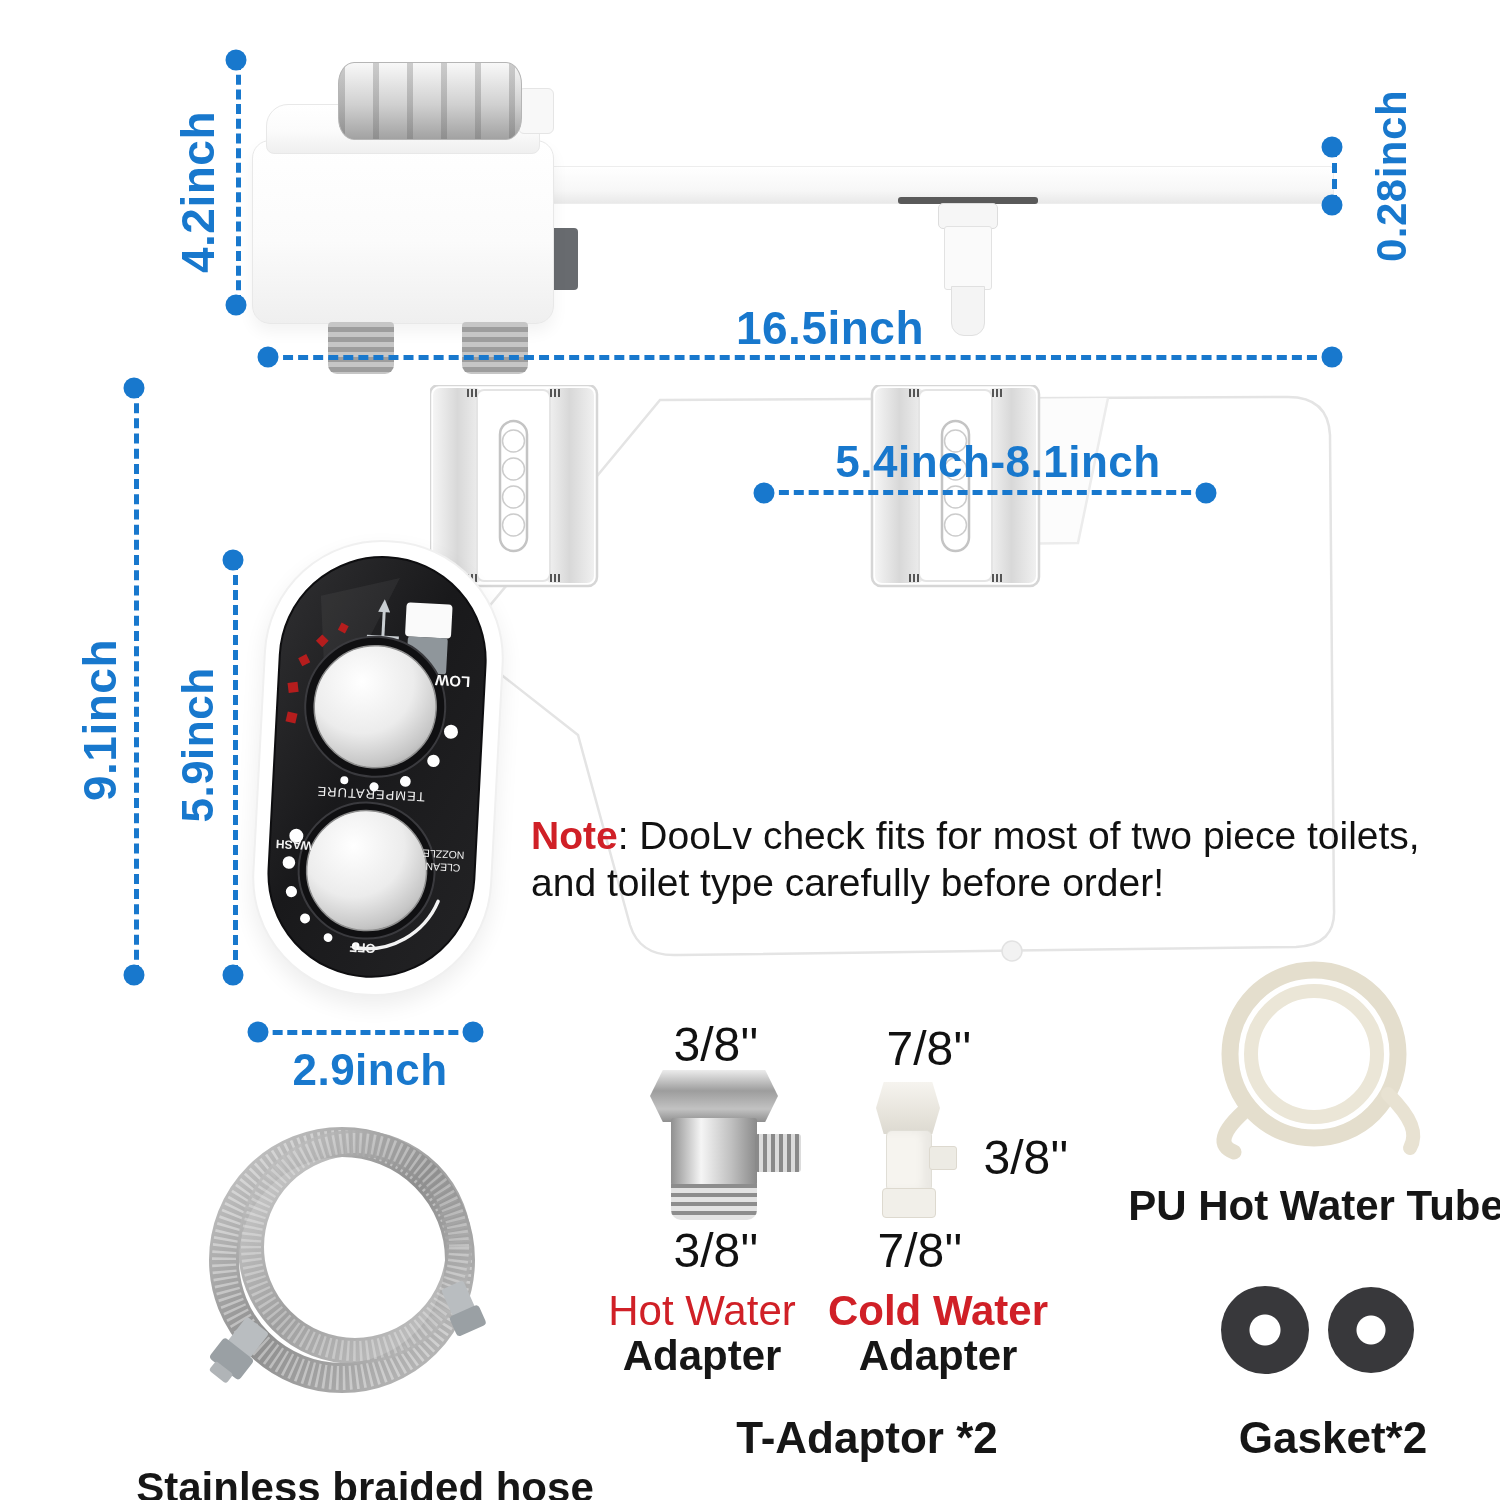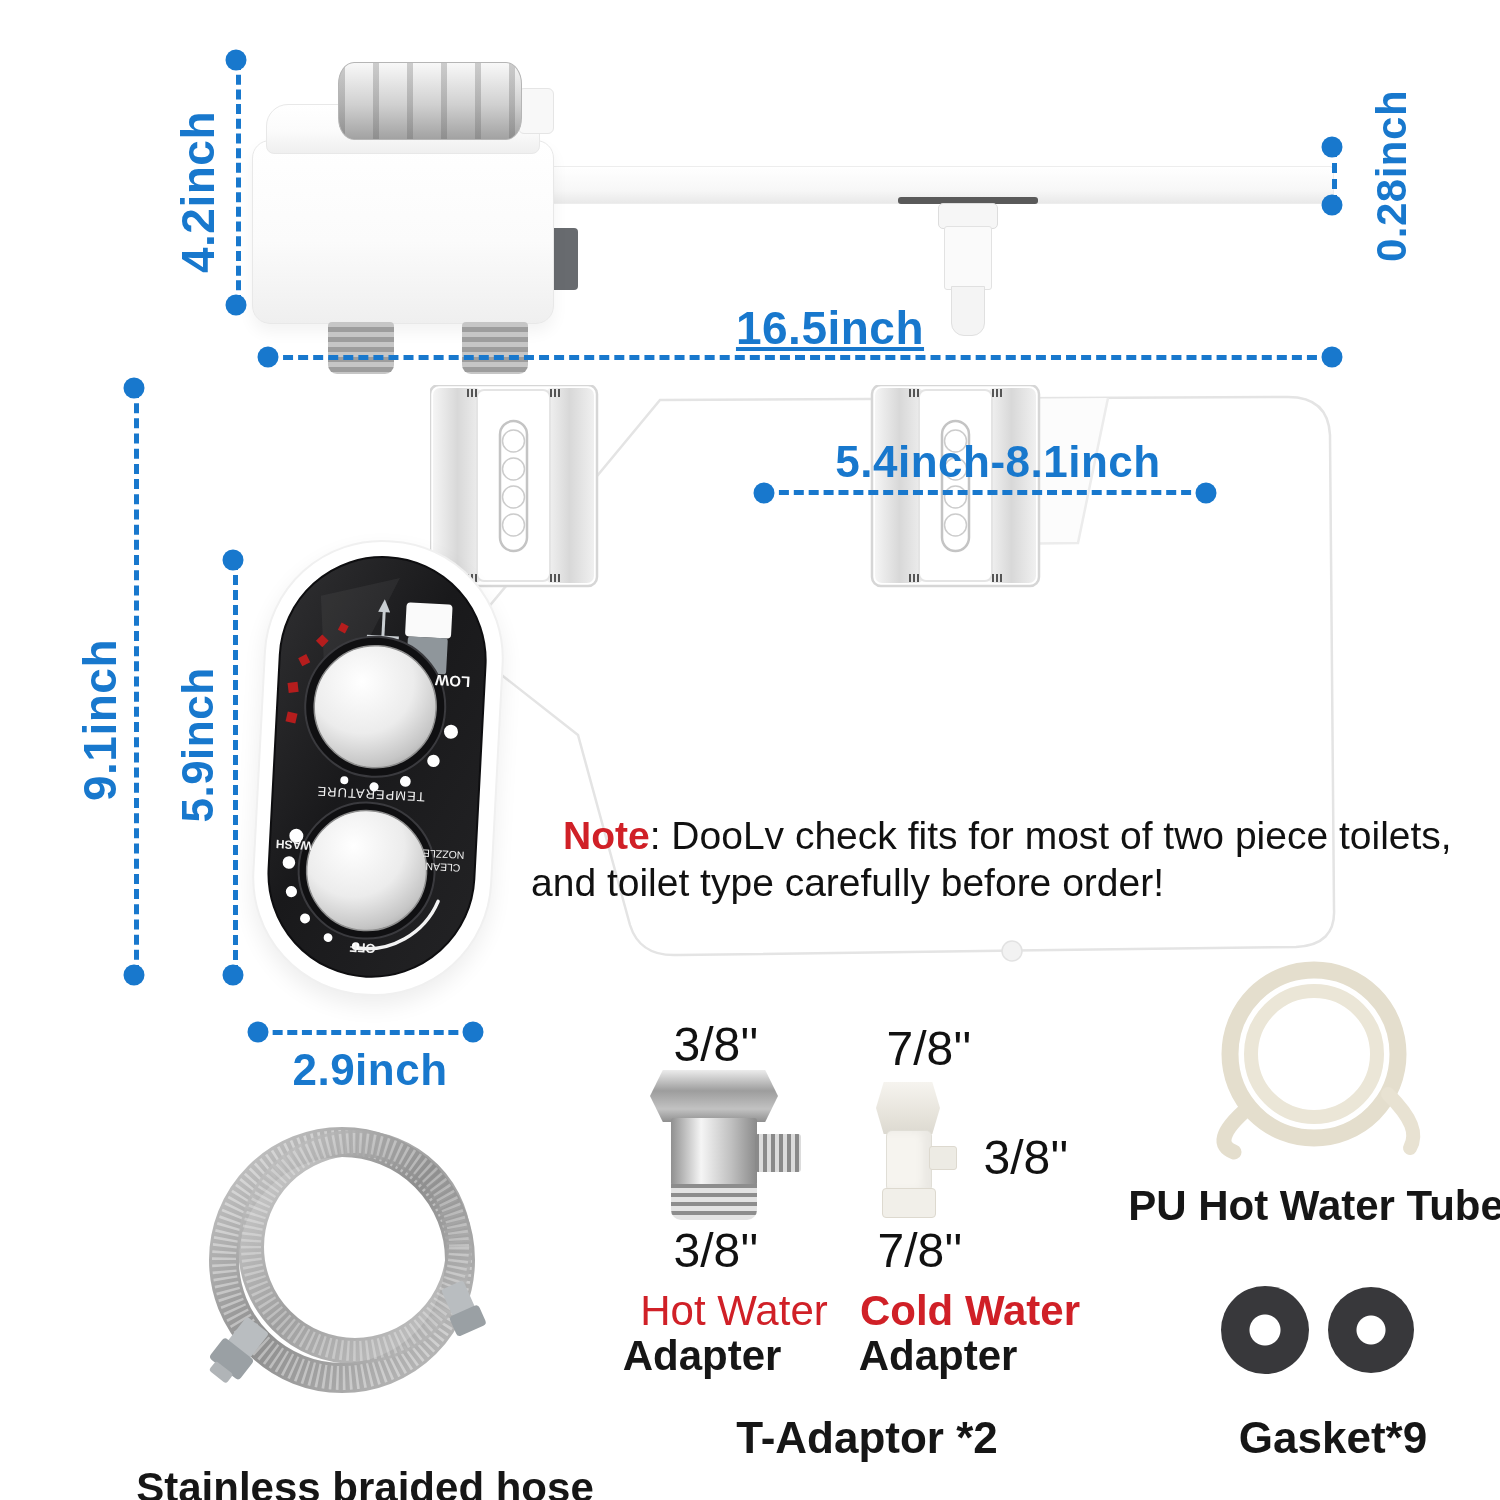--- a/index.html
+++ b/index.html
@@ -7,21 +7,21 @@
   .canvas{position:relative;width:1500px;height:1500px;background:#ffffff;overflow:hidden;color:#141414;}
   .abs{position:absolute;}
   .ctr{position:absolute;transform:translate(-50%,-50%);white-space:nowrap;text-align:center;}
   .vdim{position:absolute;transform:translate(-50%,-50%) rotate(-90deg);white-space:nowrap;}
   .dim{color:#1878cd;font-weight:700;letter-spacing:0.5px;}
   .dot{position:absolute;width:21px;height:21px;border-radius:50%;background:#1878cd;transform:translate(-50%,-50%);}
   .hline{position:absolute;height:0;border-top:5px dashed #1878cd;}
   .vline{position:absolute;width:0;border-left:5px dashed #1878cd;}
   .cap{position:absolute;font-weight:700;color:#161616;transform:translate(-50%,-50%);white-space:nowrap;font-size:42px;}
   .size-lb{position:absolute;color:#111;transform:translate(-50%,-50%);font-size:48px;white-space:nowrap;}
-  .red{color:#d02027;margin-left:32px;}
+  .red{color:#d02027;}
   .whitepart{background:linear-gradient(180deg,#ffffff 0%,#fbfbfb 55%,#efefef 100%);border:1px solid #e8e8e8;}
   .gasket{border-radius:50%;}
   .note-block{font-size:39px;line-height:47px;color:#111;}
 </style>
 </head>
 <body>
 
 <div class="canvas">
 
   <div>
@@ -55,21 +55,21 @@
     <div class="dot" style="left:236px;top:305px;"></div>
     <div class="vdim dim" style="left:198px;top:192px;font-size:46px;">4.2inch</div>
   </div>
   <div>
     <div class="vline" style="left:1332px;top:147px;height:58px;"></div>
     <div class="dot" style="left:1332px;top:147px;"></div>
     <div class="dot" style="left:1332px;top:205px;"></div>
     <div class="vdim dim" style="left:1392px;top:176px;font-size:42px;">0.28inch</div>
   </div>
   <div>
-    <div class="ctr dim" style="left:830px;top:328px;font-size:46px;text-decoration:underline;">16.5inch</div>
+    <div class="ctr dim" style="left:830px;top:328px;font-size:46px;">16.5inch</div>
     <div class="hline" style="left:268px;top:355px;width:1064px;"></div>
     <div class="dot" style="left:268px;top:357px;"></div>
     <div class="dot" style="left:1332px;top:357px;"></div>
   </div>
 
   <svg class="abs" style="left:430px;top:385px;" width="910" height="590" viewBox="0 0 910 590">
     <defs>
       <linearGradient id="railG" x1="0" y1="0" x2="1" y2="0">
         <stop offset="0" stop-color="#f5f5f5"></stop>
           <stop offset="0.5" stop-color="#d8d8d8"></stop>
@@ -257,15 +257,15 @@
   <svg class="abs" style="left:1190px;top:952px;" width="260" height="210" viewBox="0 0 260 210">
     <circle cx="124" cy="102" r="84" fill="none" stroke="#e4decd" stroke-width="17"></circle>
     <circle cx="124" cy="102" r="63" fill="none" stroke="#ebe6d7" stroke-width="14"></circle>
     <path d="M 58,156 C 30,180 28,194 44,200" fill="none" stroke="#e4decd" stroke-width="15" stroke-linecap="round"></path>
     <path d="M 198,142 C 222,166 228,182 220,196" fill="none" stroke="#e8e2d2" stroke-width="14" stroke-linecap="round"></path>
   </svg>
   <div class="cap" style="left:1316px;top:1206px;">PU Hot Water Tube</div>
 
   <div class="abs gasket" style="left:1221px;top:1286px;width:88px;height:88px;background:radial-gradient(circle,#ffffff 0 15px,#38383b 16px);"></div>
   <div class="abs gasket" style="left:1328px;top:1287px;width:86px;height:86px;background:radial-gradient(circle,#ffffff 0 14px,#38383b 15px);"></div>
-  <div class="cap" style="left:1333px;top:1438px;font-size:44px;">Gasket*9</div>
+  <div class="cap" style="left:1333px;top:1438px;font-size:44px;">Gasket*2</div>
 
 </div>
 
 </body></html>

